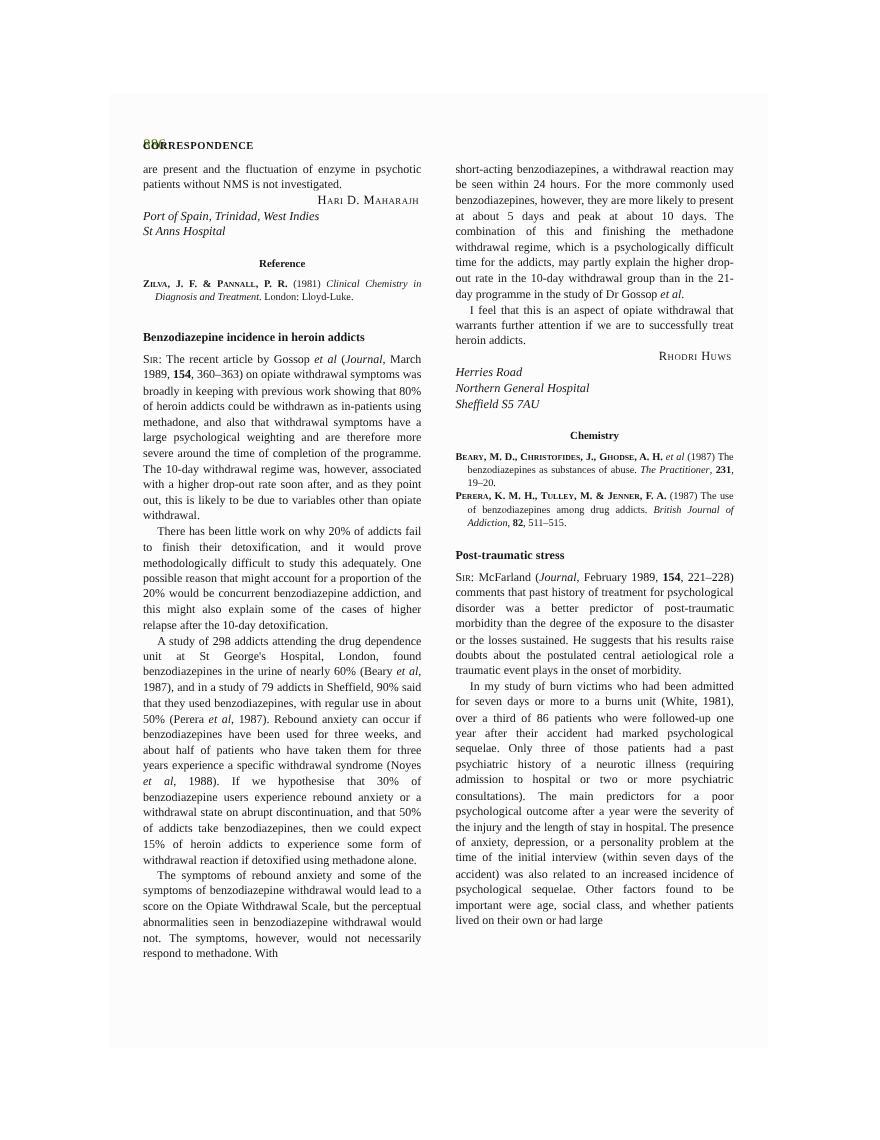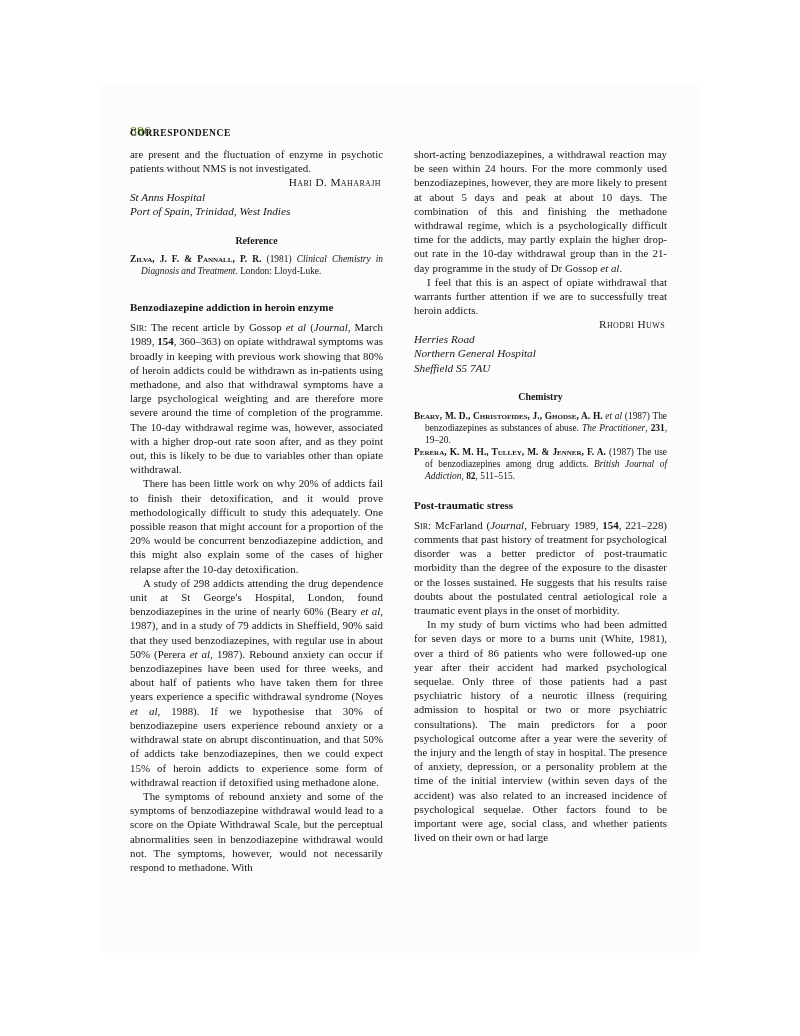--- a/index.html
+++ b/index.html
@@ -84,26 +84,26 @@
   <div class="sheet" style="background: rgb(252, 252, 253);">
     <header class="page-header">
       <span class="page-number">886</span>
       <span class="running-head">CORRESPONDENCE</span>
     </header>
     <div class="columns">
       <div class="col" id="col-left" style="color: rgb(22, 22, 22);">
           <p class="para"><span>are present and the fluctuation of enzyme in psychotic patients without NMS is not investigated.</span></p>
           <div class="signature">Hari D. Maharajh</div>
           <div class="address">
+            <div>Port of Spain, Trinidad, West Indies</div>
             <div>St Anns Hospital</div>
-            <div>Port of Spain, Trinidad, West Indies</div>
           </div>
           <h4 class="ref-heading">Reference</h4>
           <p class="reference"><span class="bd sc">Zilva, J. F. &amp; Pannall, P. R. </span><span>(1981) </span><span class="it">Clinical Chemistry in Diagnosis and Treatment</span><span>. London: Lloyd-Luke.</span></p>
-          <h3 class="sec-heading">Benzodiazepine addiction in heroin enzyme</h3>
+          <h3 class="sec-heading">Benzodiazepine incidence in heroin addicts</h3>
           <p class="para"><span class="sc">Sir</span><span>: The recent article by Gossop </span><span class="it">et al</span><span> (</span><span class="it">Journal</span><span>, March 1989, </span><span class="bd">154</span><span>, 360–363) on opiate withdrawal symptoms was broadly in keeping with previous work showing that 80% of heroin addicts could be withdrawn as in-patients using methadone, and also that withdrawal symptoms have a large psychological weighting and are therefore more severe around the time of completion of the programme. The 10-day withdrawal regime was, however, associated with a higher drop-out rate soon after, and as they point out, this is likely to be due to variables other than opiate withdrawal.</span></p>
           <p class="para indent"><span>There has been little work on why 20% of addicts fail to finish their detoxification, and it would prove methodologically difficult to study this adequately. One possible reason that might account for a proportion of the 20% would be concurrent benzodiazepine addiction, and this might also explain some of the cases of higher relapse after the 10-day detoxification.</span></p>
           <p class="para indent"><span>A study of 298 addicts attending the drug dependence unit at St George's Hospital, London, found benzodiazepines in the urine of nearly 60% (Beary </span><span class="it">et al</span><span>, 1987), and in a study of 79 addicts in Sheffield, 90% said that they used benzodiazepines, with regular use in about 50% (Perera </span><span class="it">et al</span><span>, 1987). Rebound anxiety can occur if benzodiazepines have been used for three weeks, and about half of patients who have taken them for three years experience a specific withdrawal syndrome (Noyes </span><span class="it">et al</span><span>, 1988). If we hypothesise that 30% of benzodiazepine users experience rebound anxiety or a withdrawal state on abrupt discontinuation, and that 50% of addicts take benzodiazepines, then we could expect 15% of heroin addicts to experience some form of withdrawal reaction if detoxified using methadone alone.</span></p>
           <p class="para indent"><span>The symptoms of rebound anxiety and some of the symptoms of benzodiazepine withdrawal would lead to a score on the Opiate Withdrawal Scale, but the perceptual abnormalities seen in benzodiazepine withdrawal would not. The symptoms, however, would not necessarily respond to methadone. With</span></p>
         </div>
       <div class="col" id="col-right" style="color: rgb(22, 22, 22);">
           <p class="para"><span>short-acting benzodiazepines, a withdrawal reaction may be seen within 24 hours. For the more commonly used benzodiazepines, however, they are more likely to present at about 5 days and peak at about 10 days. The combination of this and finishing the methadone withdrawal regime, which is a psychologically difficult time for the addicts, may partly explain the higher drop-out rate in the 10-day withdrawal group than in the 21-day programme in the study of Dr Gossop </span><span class="it">et al</span><span>.</span></p>
           <p class="para indent"><span>I feel that this is an aspect of opiate withdrawal that warrants further attention if we are to successfully treat heroin addicts.</span></p>
           <div class="signature">Rhodri Huws</div>
           <div class="address">

